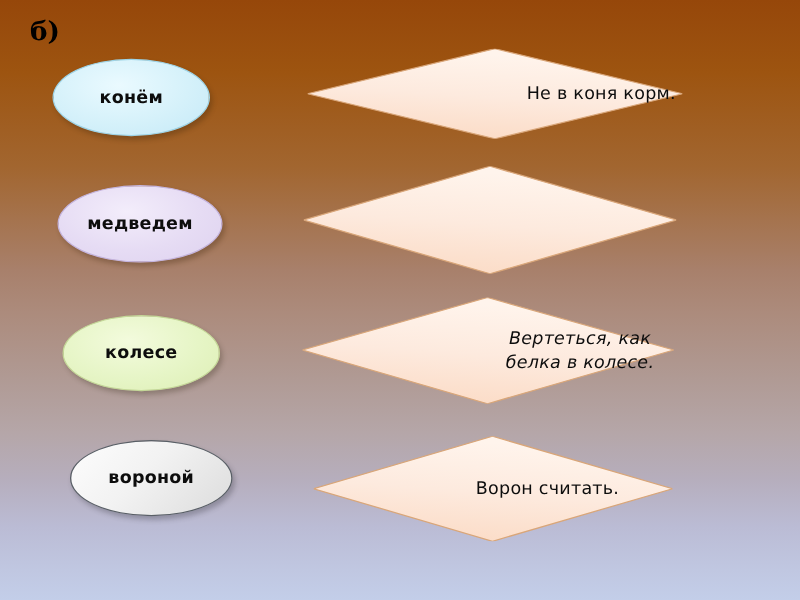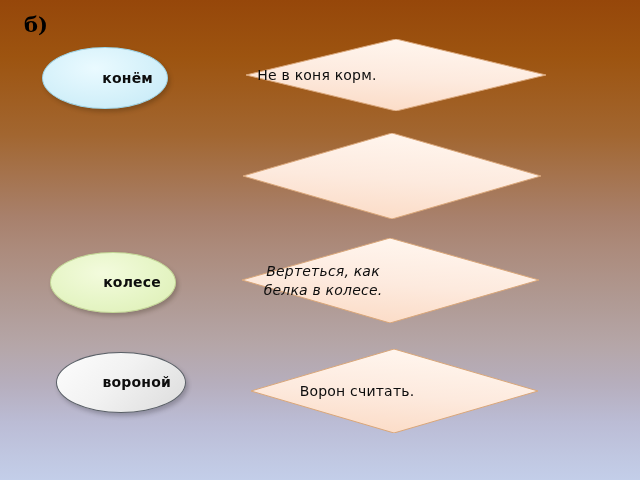--- a/index.html
+++ b/index.html
@@ -44,21 +44,21 @@
     letter-spacing: 0px;
     line-height: 1;
   }
 
   
   .ellipse {
     position: absolute;
     border-radius: 50%;
     display: flex;
     align-items: center;
-    justify-content: flex-end;
+    justify-content: center;
     text-align: center;
     box-sizing: border-box;
   }
   .ellipse .ell-text {
     font-family: "DejaVu Sans", sans-serif;
     font-size: 14px;
     font-weight: bold;
     color: #0d0d0d;
     line-height: 1.18;
     padding: 0 14px;
@@ -89,21 +89,21 @@
     background: linear-gradient(135deg, #fdfdfd 0%, #f2f2f2 45%, #dcdcdc 100%);
     border: 1px solid #595f66;
     box-shadow: 2px 3px 4px rgba(50,50,60,0.30);
   }
 
   
   .diamond-wrap {
     position: absolute;
     display: flex;
     align-items: center;
-    justify-content: flex-start;
+    justify-content: flex-end;
   }
   .diamond-shape {
     position: absolute;
     left: 0; top: 0;
     width: 100%; height: 100%;
   }
   .diamond-text {
     position: relative;
     z-index: 2;
     font-family: "DejaVu Sans", sans-serif;
@@ -129,20 +129,23 @@
 <body>
 
 <div id="slide">
 
   <div class="slide-label">б)</div>
 
   <div class="ellipse ellipse-1">
     <span class="ell-text">конём</span>
   </div>
 
+  <div class="ellipse ellipse-2">
+    <span class="ell-text">медведем</span>
+  </div>
 
   <div class="ellipse ellipse-3">
     <span class="ell-text">колесе</span>
   </div>
 
   <div class="ellipse ellipse-4">
     <span class="ell-text">вороной</span>
   </div>
 
   <div class="diamond-wrap diamond-1">

